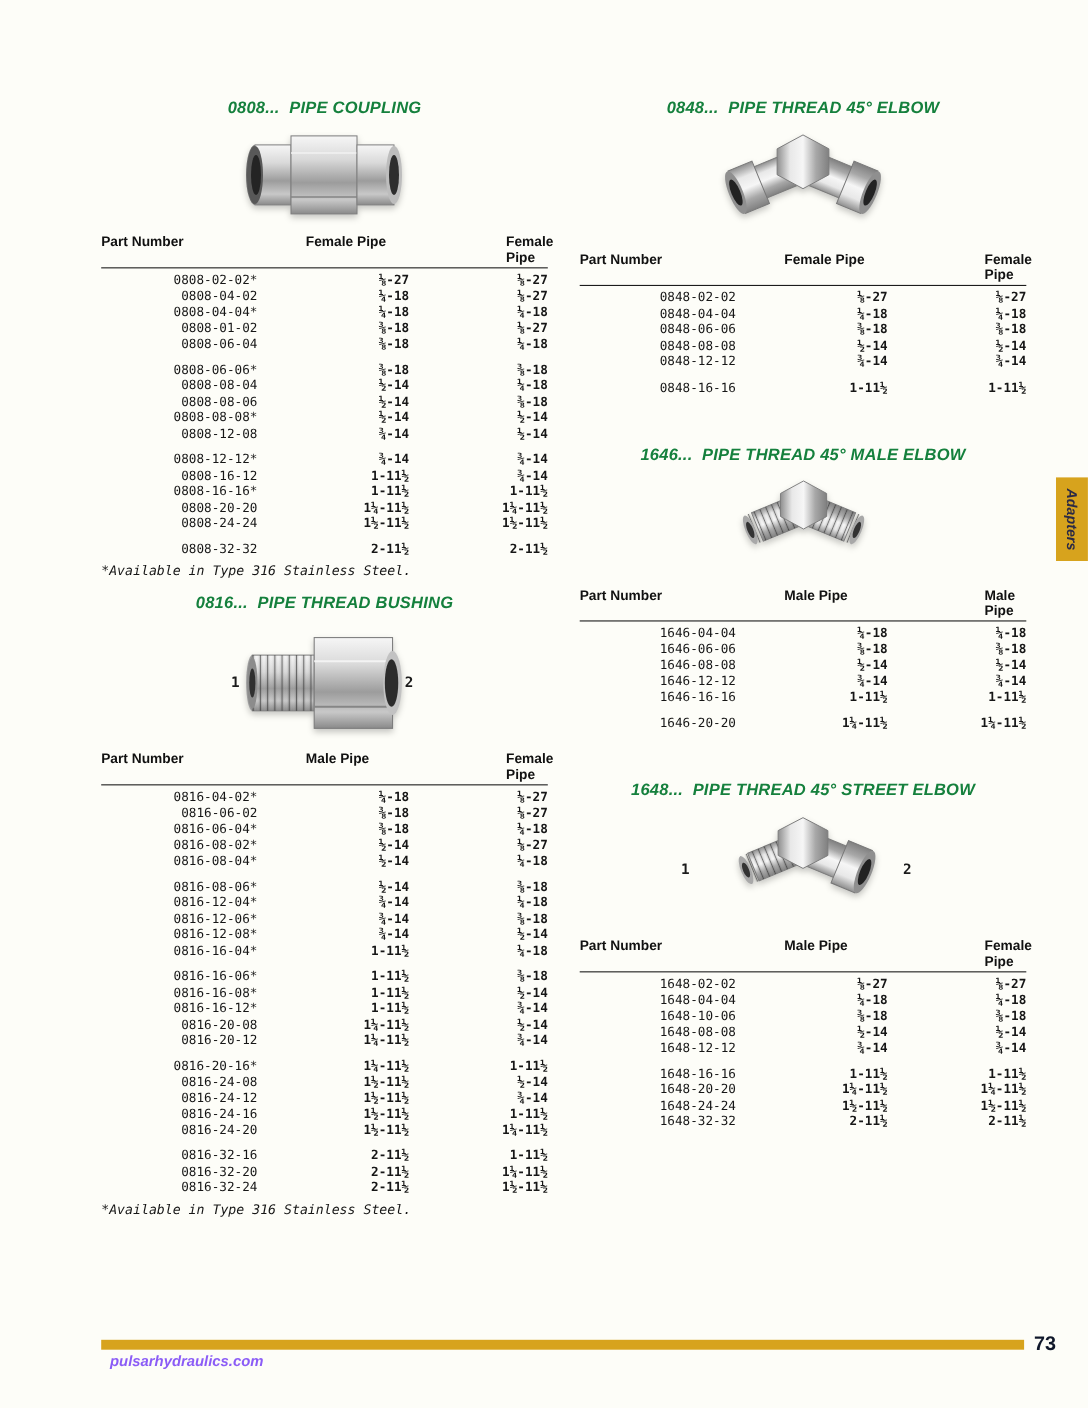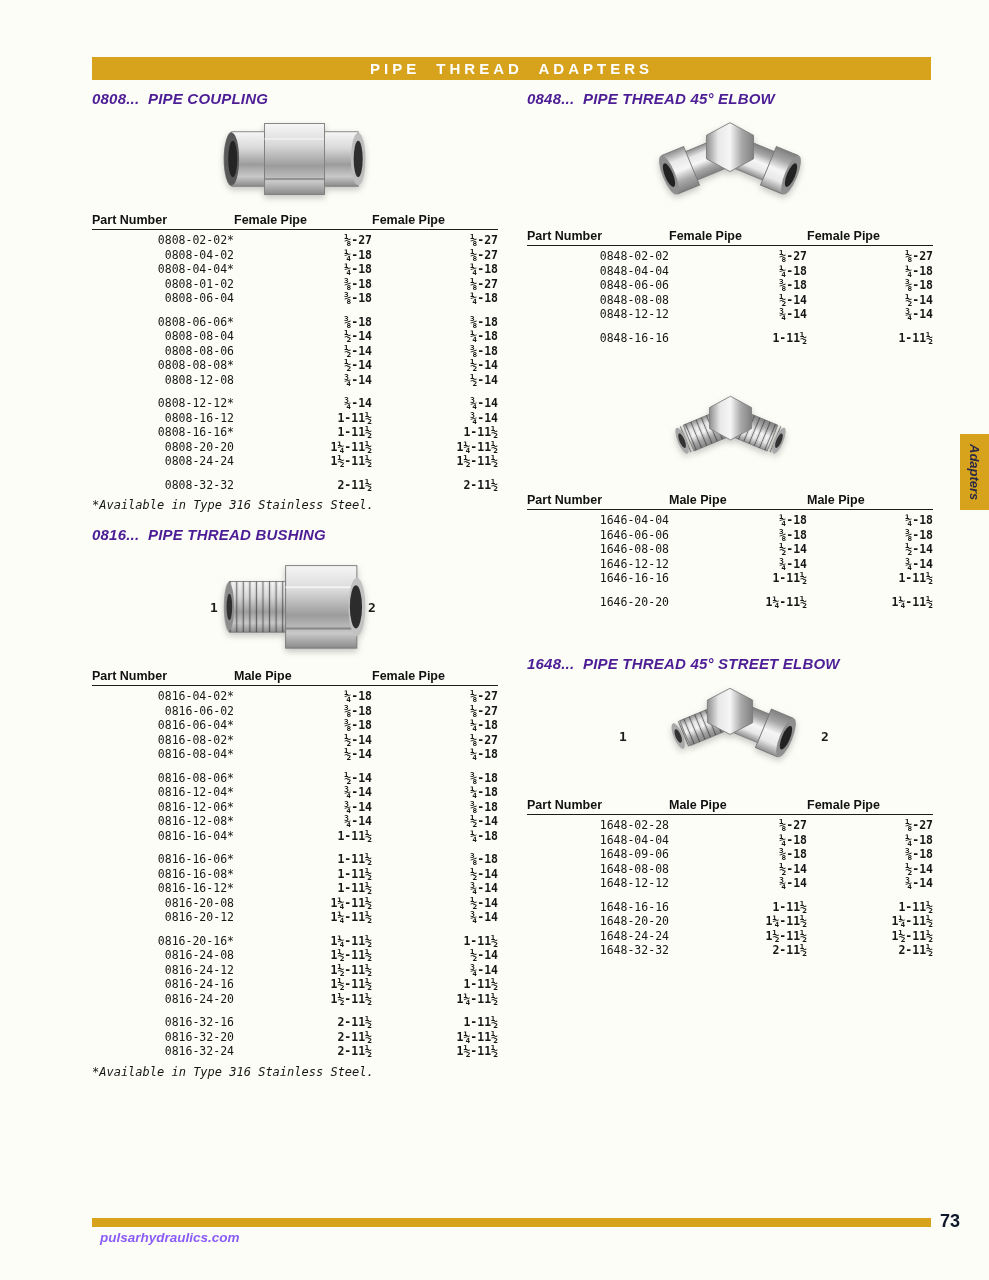--- a/index.html
+++ b/index.html
@@ -20,36 +20,36 @@
   }
   
   .col { position:absolute; top:90px; width:406px; }
   .col-left  { left:92px; }
   .col-right { left:527px; }
   .col-left  .sec + .sec { margin-top:14px; }
   .col-right .sec + .sec { margin-top:46px; }
 
   .sec-title {
     font-family:"Liberation Sans", sans-serif; font-style:italic; font-weight:bold;
-    font-size:15px; color:#4c1d95; white-space:pre; letter-spacing:.2px;
+    font-size:15px; color:#15803d; white-space:pre; letter-spacing:.2px;text-align:center;
   }
   .img-wrap { position:relative; text-align:center; margin:10px 0 8px; }
   .img-wrap svg { filter:drop-shadow(0 3px 3px rgba(0,0,0,.22)); }
   .img-lbl {
     position:absolute; top:50%; transform:translateY(-50%);
     font-family:"DejaVu Sans Mono", monospace; font-weight:bold; font-size:13px; color:#1b1b1b;
   }
   .lbl-bushing-1 { left:118px; } .lbl-bushing-2 { left:276px; }
   .lbl-street-1  { left:92px;  } .lbl-street-2  { left:294px; }
 
   
   .grid3 { display:grid; grid-template-columns:142px 138px 1fr; }
   .thead {
     border-bottom:1.5px solid #1c1c1c; padding-bottom:2px; margin-bottom:3px;
-    font-family:"Liberation Sans", sans-serif; font-weight:bold; font-size:12.5px; color:#111111;
+    font-family:"Liberation Sans", sans-serif; font-weight:bold; font-size:12.5px; color:#111111;gap:44px;
   }
   .trow { line-height:14.5px;text-align:right; }
   .tcell {
     font-family:"DejaVu Sans Mono","DejaVu Sans",monospace;
     font-size:11.5px; color:#161616; white-space:nowrap;
   }
   .tcell.c1, .tcell.c2 { font-weight:bold; }
   .tgap { height:9px; }
   .note {
     margin-top:6px; font-family:"DejaVu Sans Mono",monospace;
@@ -76,23 +76,20 @@
   .footer-page {
     position:absolute; left:940px; top:1211px;
     font-family:"Liberation Sans", sans-serif; font-weight:600; font-size:18px; color:#0f172a;
   }
 </style>
 </head>
 <body>
 
 <div class="page">
 
-  <div class="banner">
-    <span class="banner-title">PIPE THREAD ADAPTERS</span>
-  </div>
 
   <div class="col col-left">
 
     <div class="sec">
       <div class="sec-title">0808...  PIPE COUPLING</div>
       <div class="img-wrap">
         <svg width="150" height="84" viewBox="0 0 165 92">
           <defs>
             <linearGradient id="cmet" x1="0" y1="0" x2="0" y2="1">
               <stop offset="0" stop-color="#f6f6f6"></stop>
@@ -441,20 +438,21 @@
             <div class="trow grid3">
               <span class="tcell c0">0848-16-16</span>
               <span class="tcell c1">1-11½</span>
               <span class="tcell c2">1-11½</span>
             </div>
           </div>
       </div>
     </div>
 
     <div class="sec">
+      <div class="sec-title">1646...  PIPE THREAD 45° MALE ELBOW</div>
       <div class="img-wrap">
         <svg width="175" height="90" viewBox="0 0 200 103">
           <defs>
             <linearGradient id="marm" x1="0" y1="0" x2="1" y2="0">
               <stop offset="0" stop-color="#8f8f8f"></stop>
                 <stop offset="0.25" stop-color="#e8e8e8"></stop>
               <stop offset="0.5" stop-color="#f6f6f6"></stop>
                 <stop offset="0.75" stop-color="#a8a8a8"></stop>
               <stop offset="1" stop-color="#808080"></stop>
             </linearGradient>
@@ -561,31 +559,31 @@
         </svg>
       </div>
       <div class="tbl">
         <div class="thead grid3">
           <span>Part Number</span>
           <span>Male Pipe</span>
           <span>Female Pipe</span>
         </div>
         <div class="tbody">
             <div class="trow grid3">
-              <span class="tcell c0">1648-02-28</span>
+              <span class="tcell c0">1648-02-02</span>
               <span class="tcell c1">⅛-27</span>
               <span class="tcell c2">⅛-27</span>
             </div>
             <div class="trow grid3">
               <span class="tcell c0">1648-04-04</span>
               <span class="tcell c1">¼-18</span>
               <span class="tcell c2">¼-18</span>
             </div>
             <div class="trow grid3">
-              <span class="tcell c0">1648-09-06</span>
+              <span class="tcell c0">1648-10-06</span>
               <span class="tcell c1">⅜-18</span>
               <span class="tcell c2">⅜-18</span>
             </div>
             <div class="trow grid3">
               <span class="tcell c0">1648-08-08</span>
               <span class="tcell c1">½-14</span>
               <span class="tcell c2">½-14</span>
             </div>
             <div class="trow grid3">
               <span class="tcell c0">1648-12-12</span>

